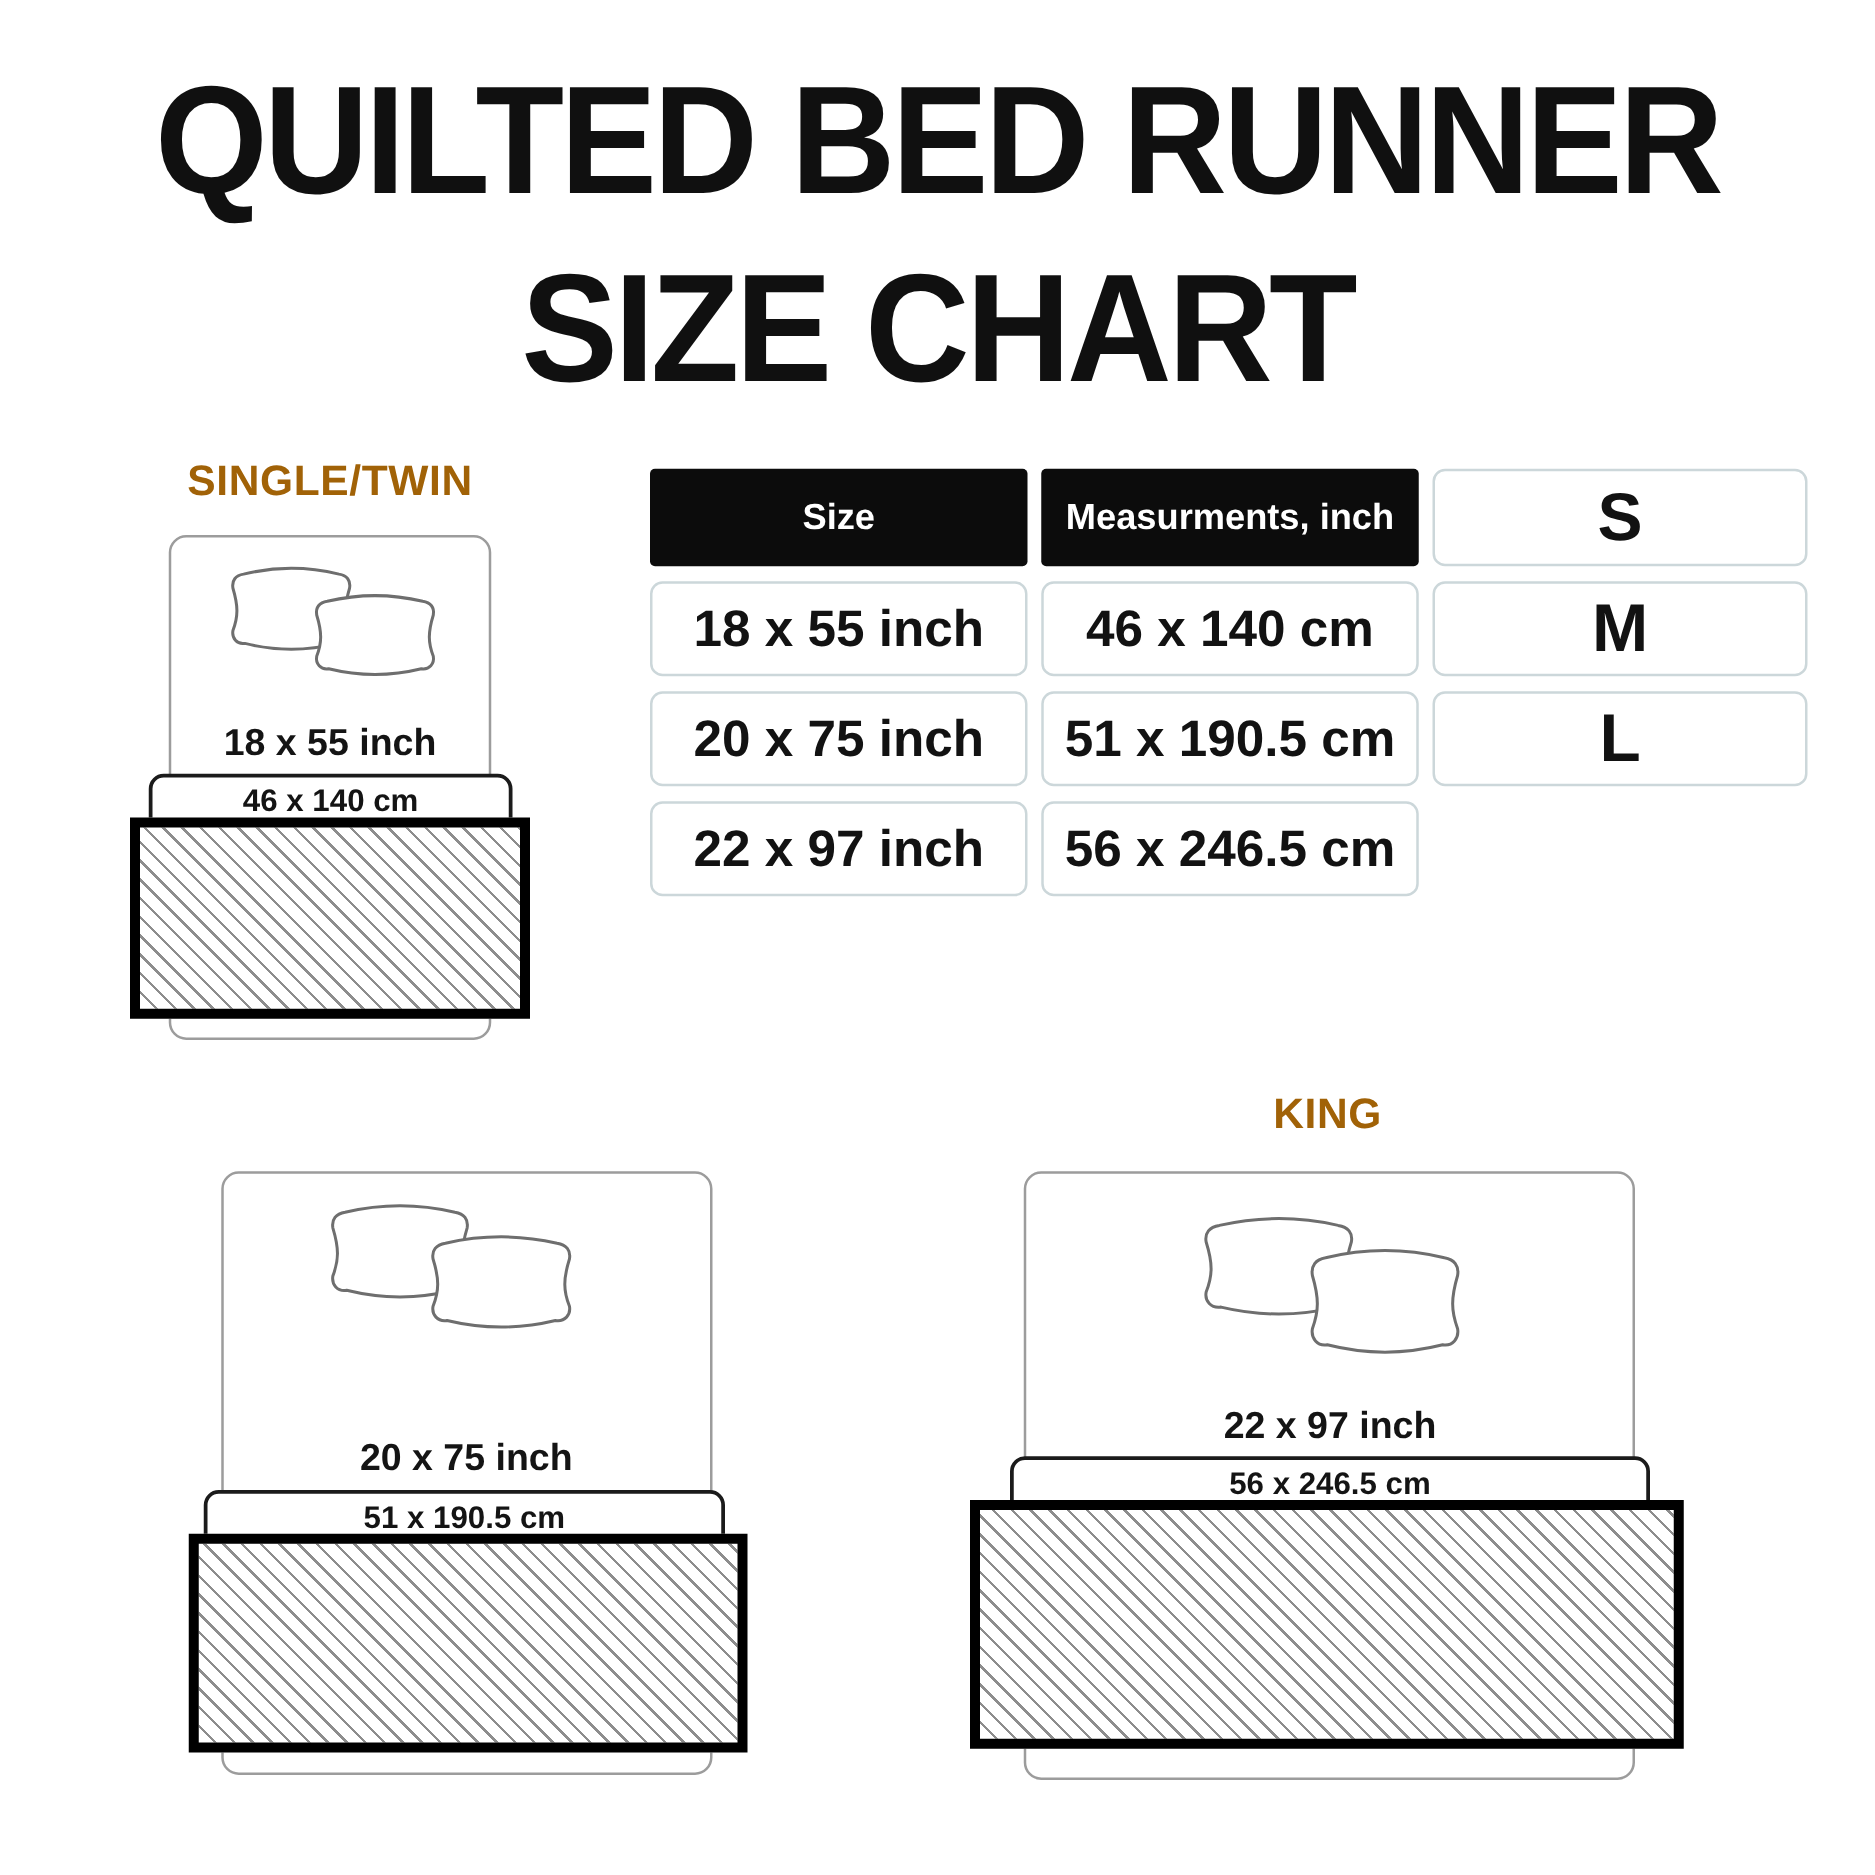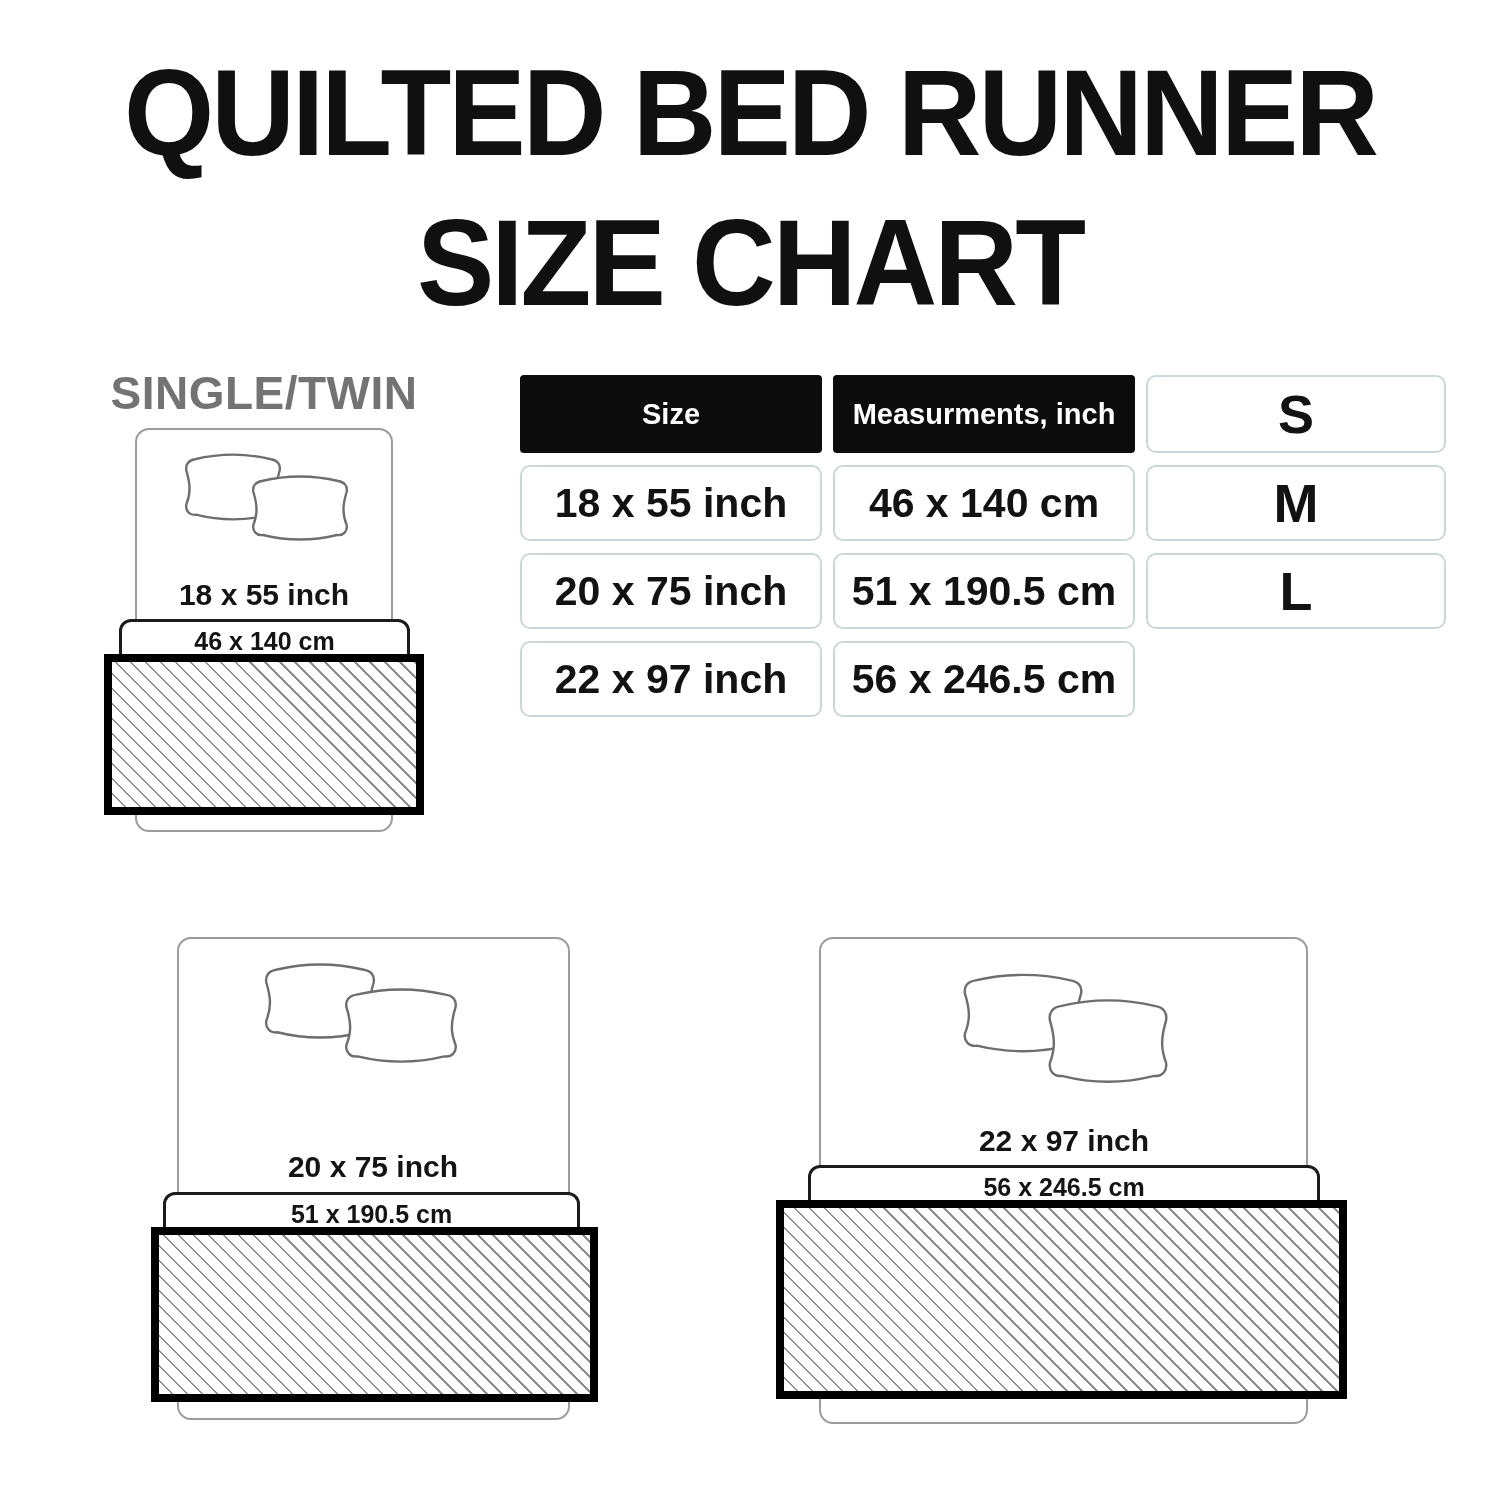--- a/index.html
+++ b/index.html
@@ -26,21 +26,21 @@
   }
   .td{
     background:#ffffff;border:2px solid #ccd7da;border-radius:10px;
     display:flex;align-items:center;justify-content:center;
     font-weight:bold;color:#121212;box-sizing:border-box;
   }
   .td-size{font-size:54px;}
   .td-val{font-size:41px;}
   
   .bed-label{
-    position:absolute;font-weight:bold;font-size:46px;color:#737373;
+    position:absolute;font-weight:bold;font-size:34px;color:#a16207;
     text-align:center;letter-spacing:0.5px;z-index:2;
   }
   #label-s{left:84px;top:366px;width:360px;}
   #label-q{left:175px;top:874px;width:400px;}
   #label-k{left:862px;top:872px;width:400px;}
 
   .bed{
     position:absolute;background:#ffffff;border:2px solid #9c9c9c;
     border-radius:14px;z-index:1;box-sizing:border-box;
   }
@@ -133,20 +133,21 @@
     <svg class="pillow" id="p-q2" viewBox="0 0 100 76" preserveAspectRatio="none">
       <path d="M 14,11 C 38,5 62,5 86,11 C 92,12 95,16 94,22 C 90,36 90,44 94,55 C 95,61 91,66 85,65 C 62,71 38,71 15,65 C 9,66 5,61 6,55 C 10,44 10,36 6,22 C 5,16 8,12 14,11 Z" fill="#ffffff" stroke="#6e6e6e" stroke-width="2.4" stroke-linejoin="round" vector-effect="non-scaling-stroke"></path>
     </svg>
   </div>
   <div class="inch-label" id="inch-q">20 x 75 inch</div>
   <div class="cm-box" id="cm-q">
     <div class="cm-label">51 x 190.5 cm</div>
   </div>
   <div class="runner" id="run-q"></div>
 
+  <div class="bed-label" id="label-k">KING</div>
   <div class="bed" id="bed-k">
     <svg class="pillow" id="p-k1" viewBox="0 0 100 76" preserveAspectRatio="none">
       <path d="M 14,11 C 38,5 62,5 86,11 C 92,12 95,16 94,22 C 90,36 90,44 94,55 C 95,61 91,66 85,65 C 62,71 38,71 15,65 C 9,66 5,61 6,55 C 10,44 10,36 6,22 C 5,16 8,12 14,11 Z" fill="#ffffff" stroke="#6e6e6e" stroke-width="2.4" stroke-linejoin="round" vector-effect="non-scaling-stroke"></path>
     </svg>
     <svg class="pillow" id="p-k2" viewBox="0 0 100 76" preserveAspectRatio="none">
       <path d="M 14,11 C 38,5 62,5 86,11 C 92,12 95,16 94,22 C 90,36 90,44 94,55 C 95,61 91,66 85,65 C 62,71 38,71 15,65 C 9,66 5,61 6,55 C 10,44 10,36 6,22 C 5,16 8,12 14,11 Z" fill="#ffffff" stroke="#6e6e6e" stroke-width="2.4" stroke-linejoin="round" vector-effect="non-scaling-stroke"></path>
     </svg>
   </div>
   <div class="inch-label" id="inch-k">22 x 97 inch</div>
   <div class="cm-box" id="cm-k">

